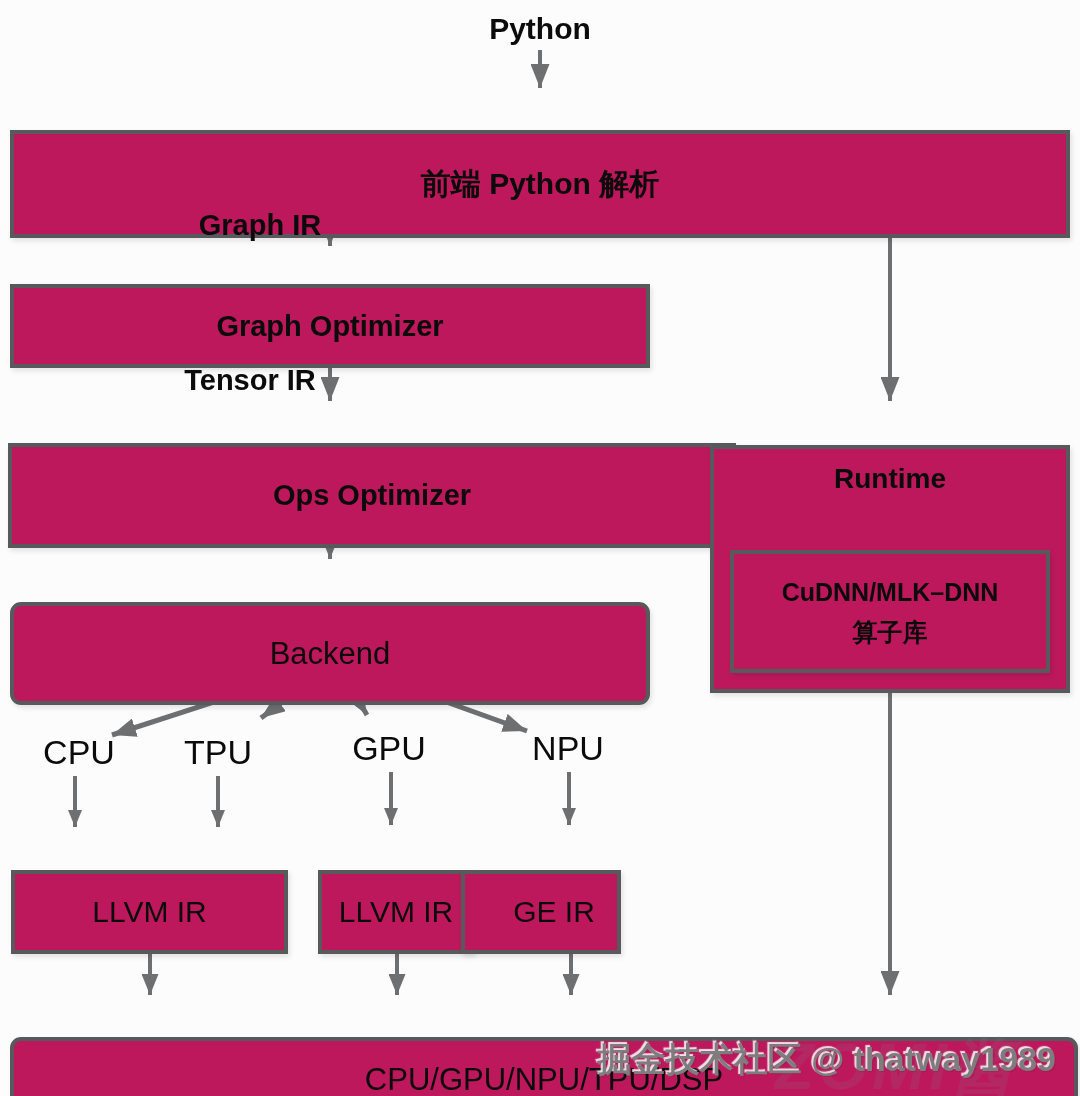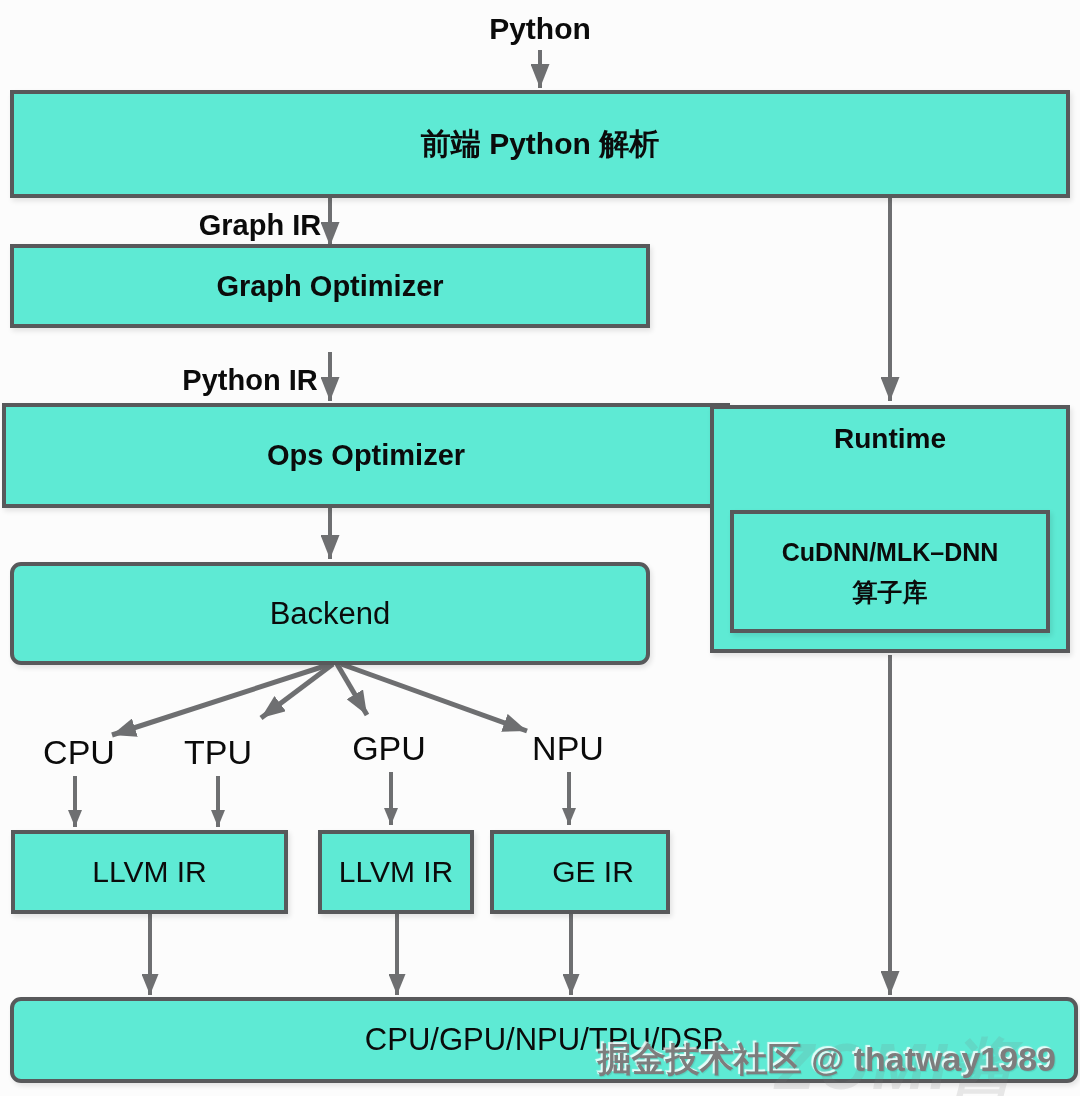--- a/index.html
+++ b/index.html
@@ -9,24 +9,25 @@
     --wm:#7d7d7d;
     --bg:#fcfcfc;
   }
   html,body{margin:0;padding:0;background:#ffffff;}
   #canvas{
     position:relative;width:1080px;height:1096px;background:var(--bg);
     overflow:hidden;font-family:"Liberation Sans","DejaVu Sans",sans-serif;color:var(--text);
   }
   .arrows{position:absolute;left:0;top:0;z-index:1;}
   .box{
-    position:absolute;box-sizing:border-box;background:#5eead4;
+    position:absolute;box-sizing:border-box;background:#be185d;
     border:4px solid var(--border);z-index:2;
     display:flex;align-items:center;justify-content:center;text-align:right;
     box-shadow:2px 3px 5px rgba(0,0,0,0.10);
+    margin-top:40px;
   }
   .lbl{position:absolute;z-index:3;white-space:nowrap;transform:translateX(-50%);}
   .geo{font-weight:bold;}                 
   .helv{font-weight:normal;}              
   .fs30{font-size:30px;} .fs29{font-size:29px;} .fs34{font-size:34px;} .fs31{font-size:31px;border-radius:11px;}
   #box-runtime{justify-content:flex-start;flex-direction:column;}
   #runtime-title{margin-top:14px;font-size:28px;font-weight:bold;}
   #box-kernel-lib{flex-direction:column;line-height:40px;font-size:25px;font-weight:bold;}
   #watermark{
     position:absolute;z-index:4;top:1037px;right:24px;font-size:34px;font-weight:bold;
@@ -76,40 +77,40 @@
     <line x1="571" y1="914" x2="571" y2="995" stroke="#6e6f71" stroke-width="4" marker-end="url(#head-m)"></line>
 
     <line x1="890" y1="198" x2="890" y2="401" stroke="#6e6f71" stroke-width="4" marker-end="url(#head-l)"></line>
     <line x1="890" y1="655" x2="890" y2="995" stroke="#6e6f71" stroke-width="4" marker-end="url(#head-l)"></line>
   </svg>
 
   <div id="ghost">ZOMI酱</div>
 
   <span class="lbl geo fs30" style="left:540px;top:12px;">Python</span>
   <span class="lbl geo fs29" style="left:260px;top:209px;text-align:right;">Graph IR</span>
-  <span class="lbl geo fs29" style="left:250px;top:364px;">Python IR</span>
+  <span class="lbl geo fs29" style="left:250px;top:364px;">Tensor IR</span>
 
   <span class="lbl helv fs34" style="left:79px;top:733px;">CPU</span>
   <span class="lbl helv fs34" style="left:218px;top:733px;">TPU</span>
   <span class="lbl helv fs34" style="left:389px;top:729px;">GPU</span>
   <span class="lbl helv fs34" style="left:568px;top:729px;">NPU</span>
 
   <div class="box geo fs30" style="left:10px;top:90px;width:1060px;height:108px;">前端 Python 解析</div>
 
   <div class="box geo fs29" style="left:10px;top:244px;width:640px;height:84px;">Graph Optimizer</div>
 
-  <div class="box geo fs29" style="left:2px;top:403px;width:728px;height:105px;">Ops Optimizer</div>
+  <div class="box geo fs29" style="left:8px;top:403px;width:728px;height:105px;">Ops Optimizer</div>
 
   <div class="box helv fs31" style="left:10px;top:562px;width:640px;height:103px;">Backend</div>
 
   <div class="box helv fs30" style="left:11px;top:830px;width:277px;height:84px;">LLVM IR</div>
 
   <div class="box helv fs30" style="left:318px;top:830px;width:156px;height:84px;">LLVM IR</div>
 
-  <div class="box helv fs30" style="left:490px;top:830px;width:180px;height:84px;padding-left:26px;">GE IR</div>
+  <div class="box helv fs30" style="left:461px;top:830px;width:160px;height:84px;padding-left:26px;">GE IR</div>
 
   <div class="box" style="left:710px;top:405px;width:360px;height:248px;" id="box-runtime">
     <div id="runtime-title">Runtime</div>
   </div>
 
   <div class="box" style="left:730px;top:510px;width:320px;height:123px;" id="box-kernel-lib">
     <div>CuDNN/MLK–DNN</div>
     <div>算子库</div>
   </div>
 

